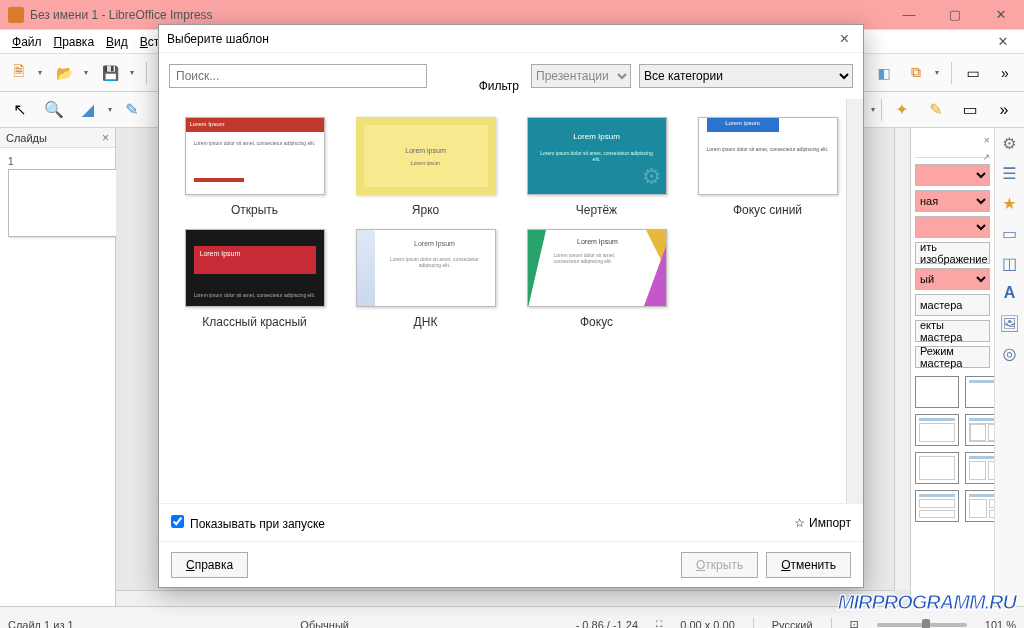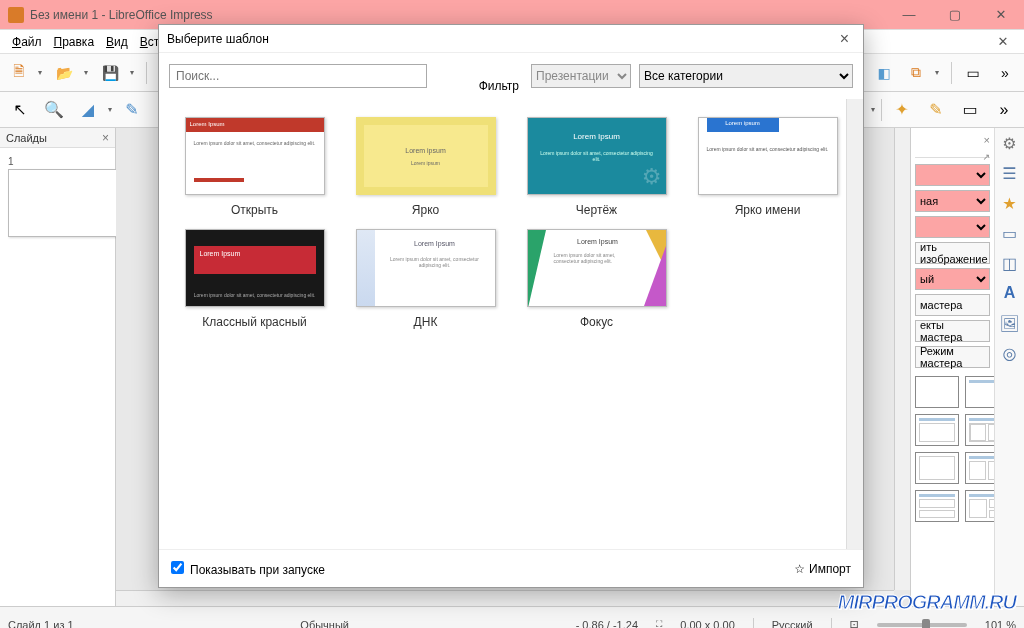--- a/index.html
+++ b/index.html
@@ -309,21 +309,21 @@
             <div class="sub">Lorem ipsum dolor sit amet, consectetur adipiscing elit.</div>
             <div class="gear">⚙</div>
           </div>
         <div class="cap">Чертёж</div>
       </div>
       <div class="tpl">
         <div class="prev bright">
             <div class="bar">Lorem ipsum</div>
             <div class="txt">Lorem ipsum dolor sit amet, consectetur adipiscing elit.</div>
           </div>
-        <div class="cap">Ярко имени</div>
+        <div class="cap">Фокус синий</div>
       </div>
       <div class="tpl">
         <div class="prev black">
             <div class="cred">Lorem Ipsum</div>
             <div class="sm">Lorem ipsum dolor sit amet, consectetur adipiscing elit.</div>
           </div>
         <div class="cap">Классный красный</div>
       </div>
       <div class="tpl">
         <div class="prev dna">
@@ -346,15 +346,21 @@
     </div>
     <div class="gscr"></div>
   </div>
   <div class="bottom1">
     <label><input type="checkbox" class="chk" checked="" style=""><span>Показывать при запуске</span></label>
     <div class="imp">
         <span>☆</span>
         <span>Импорт</span>
       </div>
   </div>
+  <div class="bottom2">
+    <button class="btn">Справка</button>
+    <div class="spacer"></div>
+    <button class="btn disabled">Открыть</button>
+    <button class="btn">Отменить</button>
+  </div>
 </div>
 
 <div class="watermark">MIRPROGRAMM.RU</div>
 
 </body></html>

